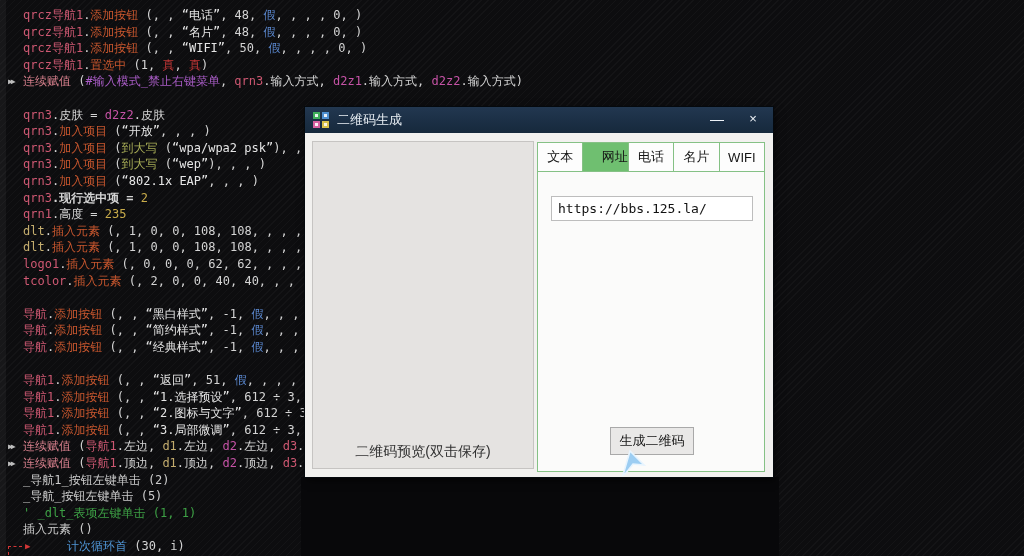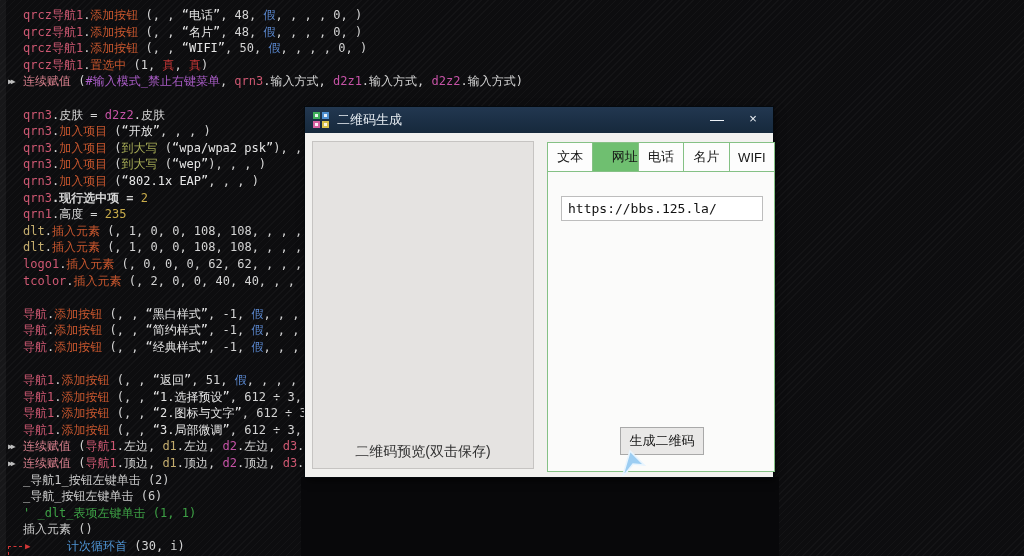--- a/index.html
+++ b/index.html
@@ -39,21 +39,21 @@
            line-height:24px;font-size:14px;cursor:default;}
   .win-min{right:40px;}
   .win-close{right:4px;font-size:13px;}
 
   .preview-panel{position:absolute;left:7px;top:34px;width:222px;height:328px;
                  background:#e5e3e1;border:1px solid #c6c4c2;box-sizing:border-box;}
   .preview-caption{position:absolute;left:0;bottom:7px;width:100%;text-align:center;
                    color:#2f2f2f;font-size:14px;}
 
   .tab-panel{position:absolute;left:232px;top:35px;width:228px;height:330px;
-             background:#fbfbfa;border:1px solid #85c185;box-sizing:border-box;margin-left:10px;}
+             background:#fbfbfa;border:1px solid #85c185;box-sizing:border-box;}
   .tab-row{display:flex;height:28px;border-bottom:1px solid #85c185;}
   .tab{flex:1;display:flex;align-items:center;justify-content:center;
        background:#fdfdfd;border-right:1px solid #85c185;
        font-size:13px;color:#141414;cursor:default;}
   .tab:last-child{border-right:none;}
   .tab.selected{background:#6fbf70;justify-content:flex-end;}
 
   .url-input{position:absolute;left:13px;top:53px;width:202px;height:25px;box-sizing:border-box;
              border:1px solid #bdbdbd;background:#ffffff;padding:0 6px;
              font-family:"DejaVu Sans Mono", monospace;font-size:13px;color:#111;}
@@ -92,21 +92,21 @@
       <div class="code-line"><span class="code-text"><span style="color: rgb(206, 88, 114);">导航</span><span style="color: rgb(212, 212, 212);">.</span><span style="color: rgb(201, 87, 46);">添加按钮</span><span style="color: rgb(212, 212, 212);"> (, , </span><span style="color: rgb(230, 230, 230);">“简约样式”</span><span style="color: rgb(212, 212, 212);">, -1, </span><span style="color: rgb(92, 138, 210);">假</span><span style="color: rgb(212, 212, 212);">, , , , 0,</span></span></div>
       <div class="code-line"><span class="code-text"><span style="color: rgb(206, 88, 114);">导航</span><span style="color: rgb(212, 212, 212);">.</span><span style="color: rgb(201, 87, 46);">添加按钮</span><span style="color: rgb(212, 212, 212);"> (, , </span><span style="color: rgb(230, 230, 230);">“经典样式”</span><span style="color: rgb(212, 212, 212);">, -1, </span><span style="color: rgb(92, 138, 210);">假</span><span style="color: rgb(212, 212, 212);">, , , , 0,</span></span></div>
       <div class="code-line"></div>
       <div class="code-line"><span class="code-text"><span style="color: rgb(206, 88, 114);">导航1</span><span style="color: rgb(212, 212, 212);">.</span><span style="color: rgb(201, 87, 46);">添加按钮</span><span style="color: rgb(212, 212, 212);"> (, , </span><span style="color: rgb(230, 230, 230);">“返回”</span><span style="color: rgb(212, 212, 212);">, 51, </span><span style="color: rgb(92, 138, 210);">假</span><span style="color: rgb(212, 212, 212);">, , , , 0, )</span></span></div>
       <div class="code-line"><span class="code-text"><span style="color: rgb(206, 88, 114);">导航1</span><span style="color: rgb(212, 212, 212);">.</span><span style="color: rgb(201, 87, 46);">添加按钮</span><span style="color: rgb(212, 212, 212);"> (, , </span><span style="color: rgb(230, 230, 230);">“1.选择预设”</span><span style="color: rgb(212, 212, 212);">, 612 ÷ 3, </span><span style="color: rgb(92, 138, 210);">假</span><span style="color: rgb(212, 212, 212);">,</span></span></div>
       <div class="code-line"><span class="code-text"><span style="color: rgb(206, 88, 114);">导航1</span><span style="color: rgb(212, 212, 212);">.</span><span style="color: rgb(201, 87, 46);">添加按钮</span><span style="color: rgb(212, 212, 212);"> (, , </span><span style="color: rgb(230, 230, 230);">“2.图标与文字”</span><span style="color: rgb(212, 212, 212);">, 612 ÷ 3, </span><span style="color: rgb(92, 138, 210);">假</span></span></div>
       <div class="code-line"><span class="code-text"><span style="color: rgb(206, 88, 114);">导航1</span><span style="color: rgb(212, 212, 212);">.</span><span style="color: rgb(201, 87, 46);">添加按钮</span><span style="color: rgb(212, 212, 212);"> (, , </span><span style="color: rgb(230, 230, 230);">“3.局部微调”</span><span style="color: rgb(212, 212, 212);">, 612 ÷ 3, </span><span style="color: rgb(92, 138, 210);">假</span><span style="color: rgb(212, 212, 212);">,</span></span></div>
       <div class="code-line"><span class="marker-play">▶▶</span><span class="code-text"><span style="color: rgb(216, 128, 141);">连续赋值</span><span style="color: rgb(212, 212, 212);"> (</span><span style="color: rgb(206, 88, 114);">导航1</span><span style="color: rgb(212, 212, 212);">.左边, </span><span style="color: rgb(196, 173, 110);">d1</span><span style="color: rgb(212, 212, 212);">.左边, </span><span style="color: rgb(198, 83, 166);">d2</span><span style="color: rgb(212, 212, 212);">.左边, </span><span style="color: rgb(206, 88, 114);">d3</span><span style="color: rgb(212, 212, 212);">.左边)</span></span></div>
       <div class="code-line"><span class="marker-play">▶▶</span><span class="code-text"><span style="color: rgb(216, 128, 141);">连续赋值</span><span style="color: rgb(212, 212, 212);"> (</span><span style="color: rgb(206, 88, 114);">导航1</span><span style="color: rgb(212, 212, 212);">.顶边, </span><span style="color: rgb(196, 173, 110);">d1</span><span style="color: rgb(212, 212, 212);">.顶边, </span><span style="color: rgb(198, 83, 166);">d2</span><span style="color: rgb(212, 212, 212);">.顶边, </span><span style="color: rgb(206, 88, 114);">d3</span><span style="color: rgb(212, 212, 212);">.顶边)</span></span></div>
       <div class="code-line"><span class="code-text"><span style="color: rgb(204, 204, 204);">_导航1_按钮左键单击 (2)</span></span></div>
-      <div class="code-line"><span class="code-text"><span style="color: rgb(204, 204, 204);">_导航_按钮左键单击 (6)</span></span></div>
+      <div class="code-line"><span class="code-text"><span style="color: rgb(204, 204, 204);">_导航_按钮左键单击 (5)</span></span></div>
       <div class="code-line"><span class="code-text"><span style="color: rgb(61, 160, 69);">' _dlt_表项左键单击 (1, 1)</span></span></div>
       <div class="code-line"><span class="code-text"><span style="color: rgb(204, 204, 204);">插入元素 ()</span></span></div>
       <div class="code-line loop-line"><span class="loop-elbow"></span><span class="loop-arrow">▶</span><span class="code-text"><span style="color: rgb(79, 149, 213); margin-left: 22px;">计次循环首</span><span style="color: rgb(212, 212, 212);"> (30, i)</span></span></div>
     </div>
 
   <div class="dialog-shadow"></div>
 
   <div id="dialog">
     <div class="titlebar">
       <svg class="app-icon" viewBox="0 0 16 16">

